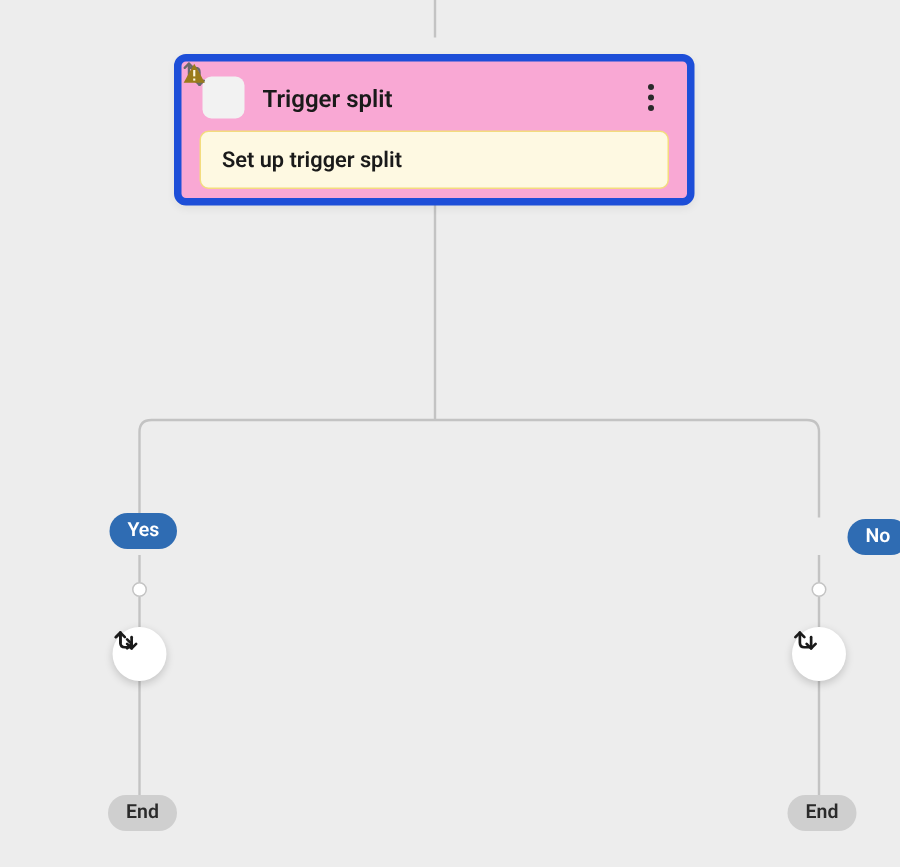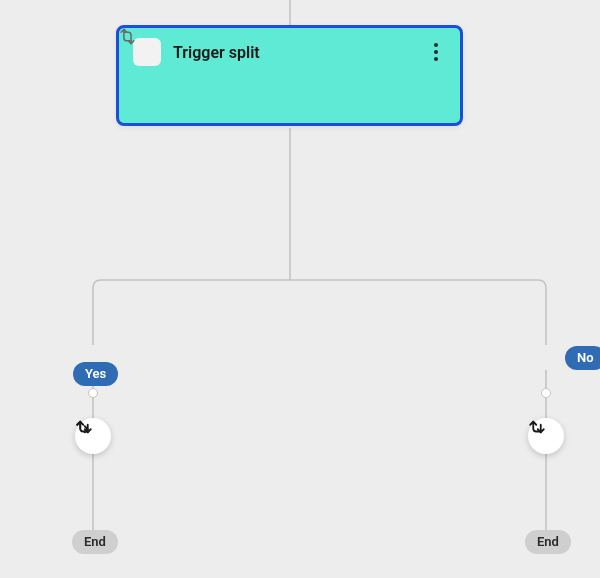--- a/index.html
+++ b/index.html
@@ -11,25 +11,25 @@
     font-family: -apple-system, BlinkMacSystemFont, "Segoe UI", Roboto, Helvetica, Arial, sans-serif;
     overflow: hidden;
   }
   svg { position: absolute; top: 0; left: 0; }
   .canvas { position: relative; width: 600px; height: 578px; }
 
   
   .card {
     position: absolute;
     left: 116px;
-    top: 25px;
+    top: 36px;
     width: 347px;
     height: 101px;
-    background: #5eead4;
-    border: 3px solid #1d4ed8;
+    background: #f9a8d4;
+    border: 5px solid #1d4ed8;
     border-radius: 8px;
     box-shadow: 0 2px 6px rgba(0,0,0,0.06);
     box-sizing: border-box;
   }
   .card-header {
     display: flex;
     align-items: center;
     padding: 10px 14px 8px 14px;
   }
   .card-icon-wrap {
@@ -86,21 +86,21 @@
   .pill {
     position: absolute;
     background: #2f6cb3;
     color: #ffffff;
     font-size: 13px;
     font-weight: 600;
     border-radius: 999px;
     padding: 3px 12px;
     line-height: 18px;
   }
-  .yes-pill { top: 362px; }
+  .yes-pill { top: 342px; }
   .no-pill  { top: 346px; margin-left: 36px; }
 
   
   .mini-circle {
     position: absolute;
     width: 10px;
     height: 10px;
     box-sizing: border-box;
     border: 1.6px solid #c3c3c3;
     background: #fff;
@@ -170,20 +170,28 @@
           <path d="M15 22 V10 Q15 6 11 6 H5"></path>
         </svg>
       </div>
       <div class="card-title">Trigger split</div>
       <div class="kebab">
         <span></span>
           <span></span>
           <span></span>
       </div>
     </div>
+    <div class="card-alert">
+      <svg width="17" height="17" viewBox="0 0 24 24">
+        <path d="M12 2 L22 20 H2 Z" fill="#9a7b1a"></path>
+        <rect x="11" y="8" width="2" height="6" fill="#fef9e2"></rect>
+        <rect x="11" y="16" width="2" height="2" fill="#fef9e2"></rect>
+      </svg>
+      <div class="card-alert-text">Set up trigger split</div>
+    </div>
   </div>
 
   <div class="pill yes-pill" style="left:73px">Yes</div>
   <div class="mini-circle" style="left:88px; top:388px"></div>
   <div class="round-btn" style="left:75px; top:418px">
     <svg width="18" height="18" viewBox="0 0 24 24" fill="none" stroke="#1a1a1a" stroke-width="2.4" stroke-linecap="round" stroke-linejoin="round">
       <polyline points="3,9 7,5 7,14"></polyline>
       <polyline points="3,9 7,5 11,9"></polyline>
       <path d="M7 5 V14 Q7 18 11 18 H17"></path>
       <polyline points="13,14 17,18 13,22" transform="translate(0,-3)"></polyline>

